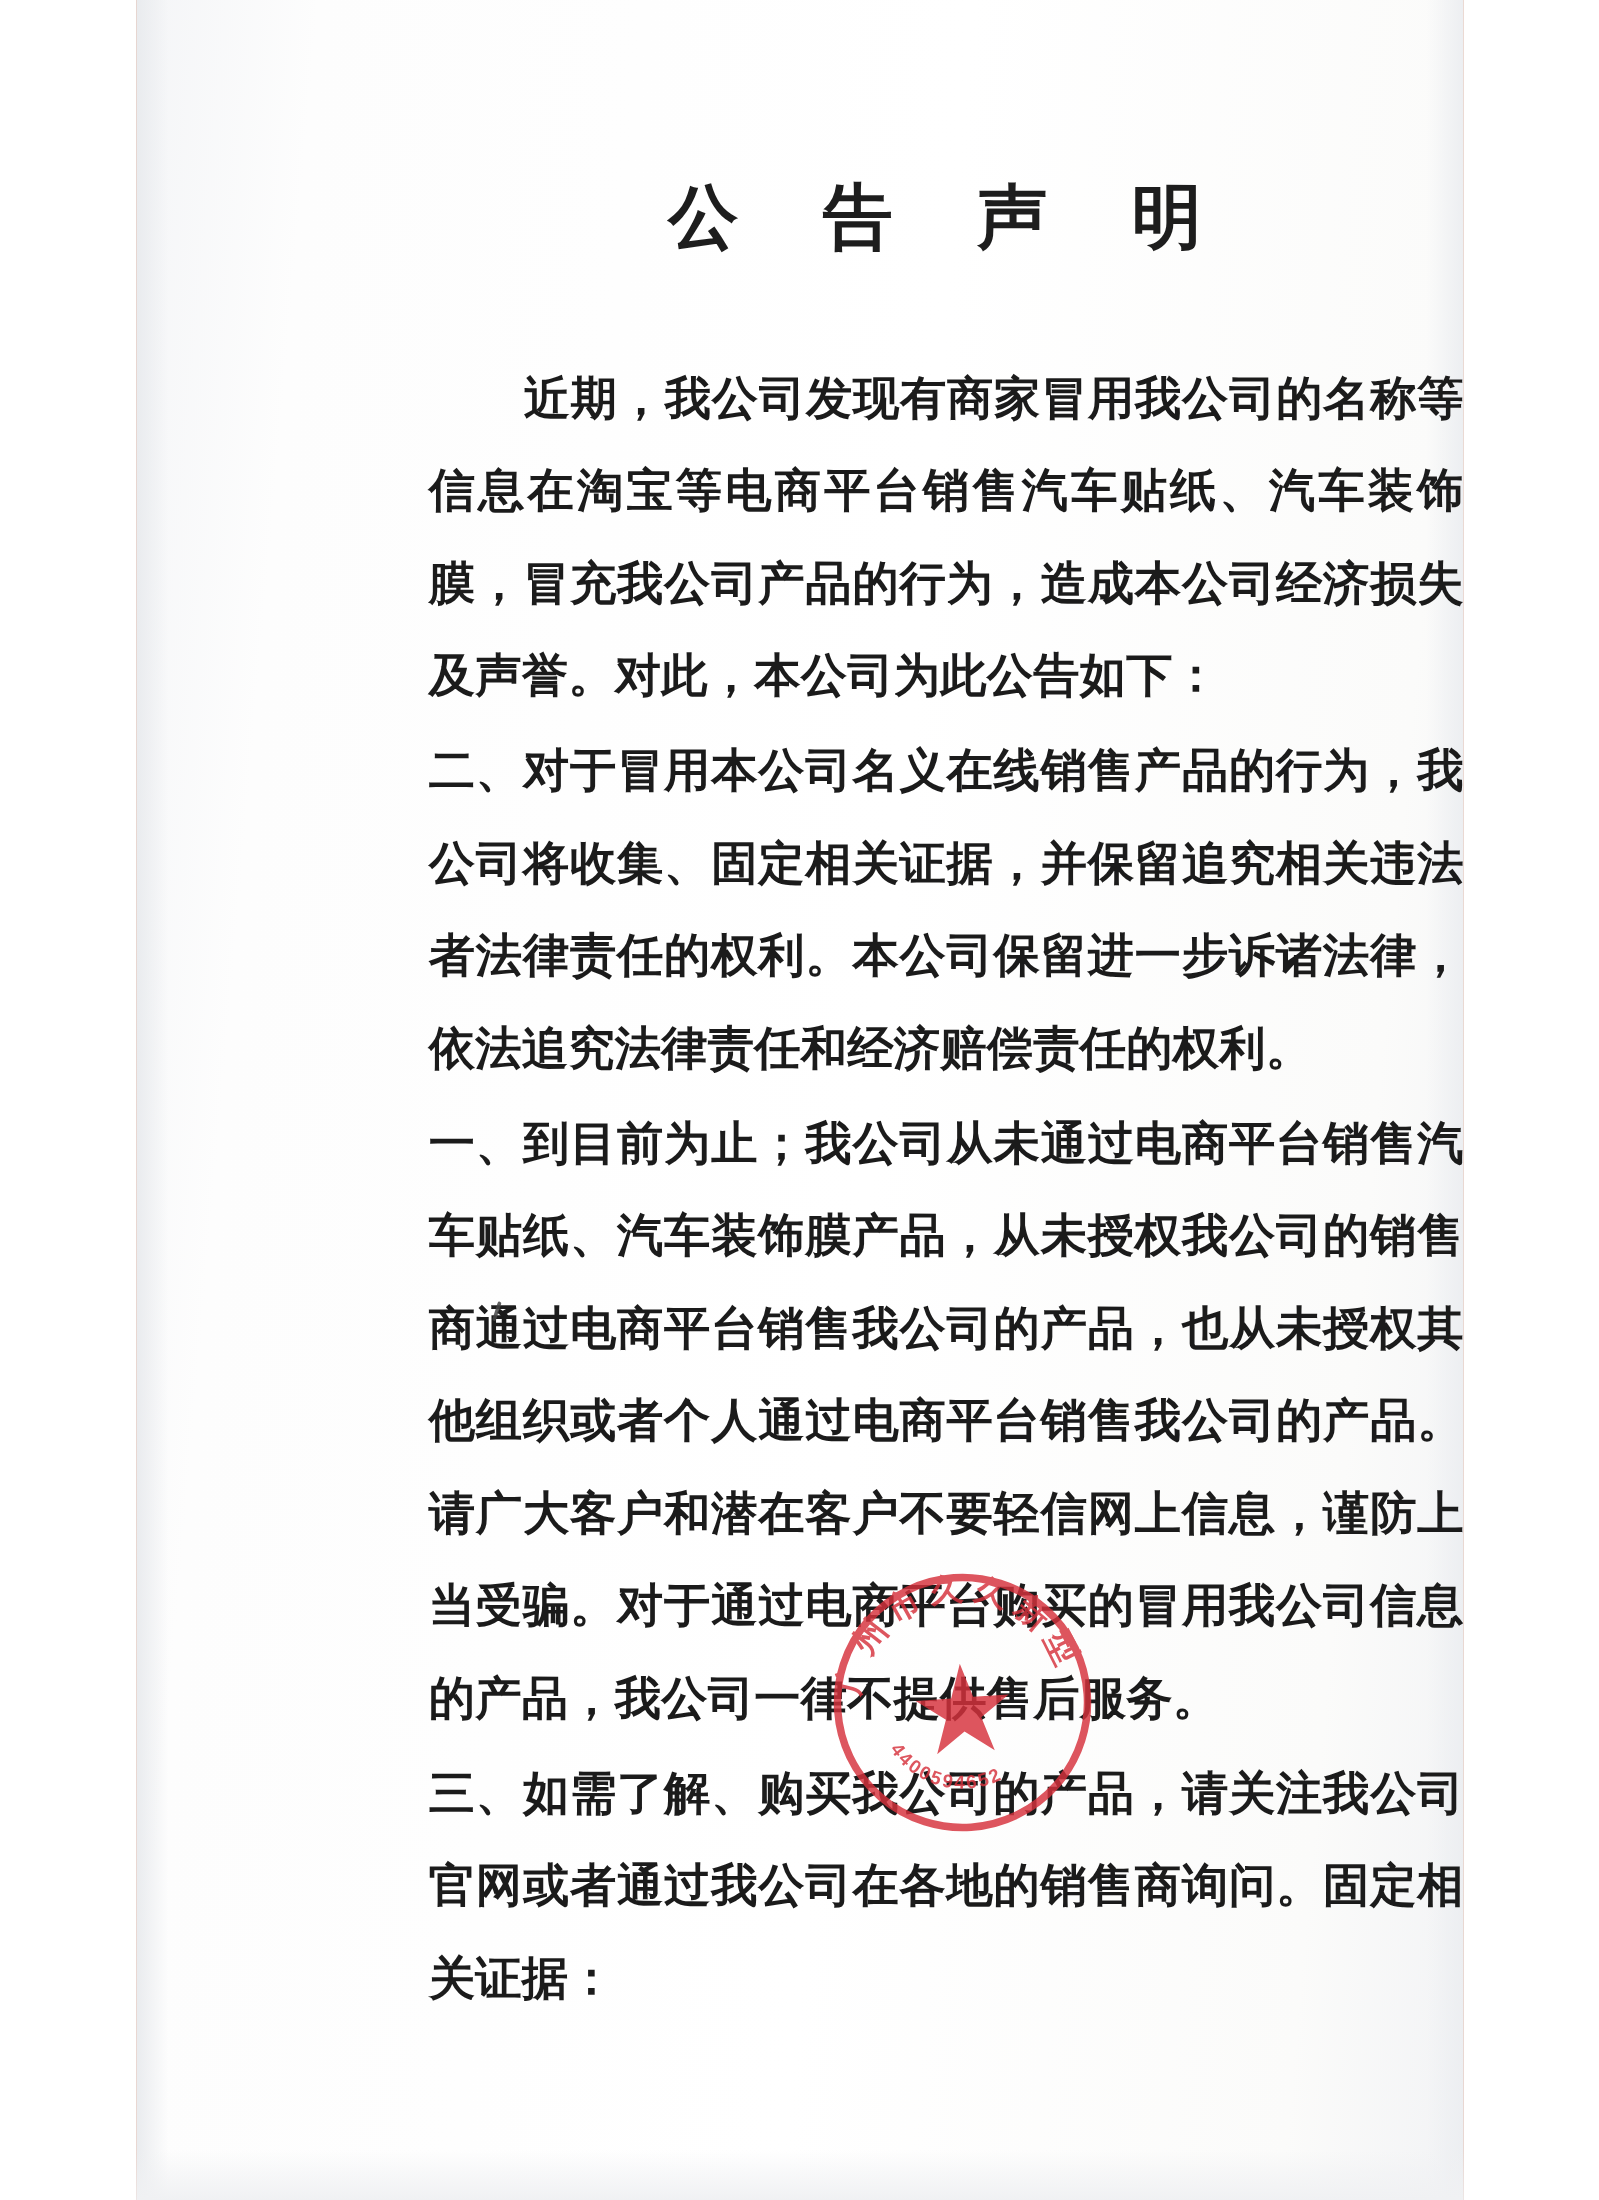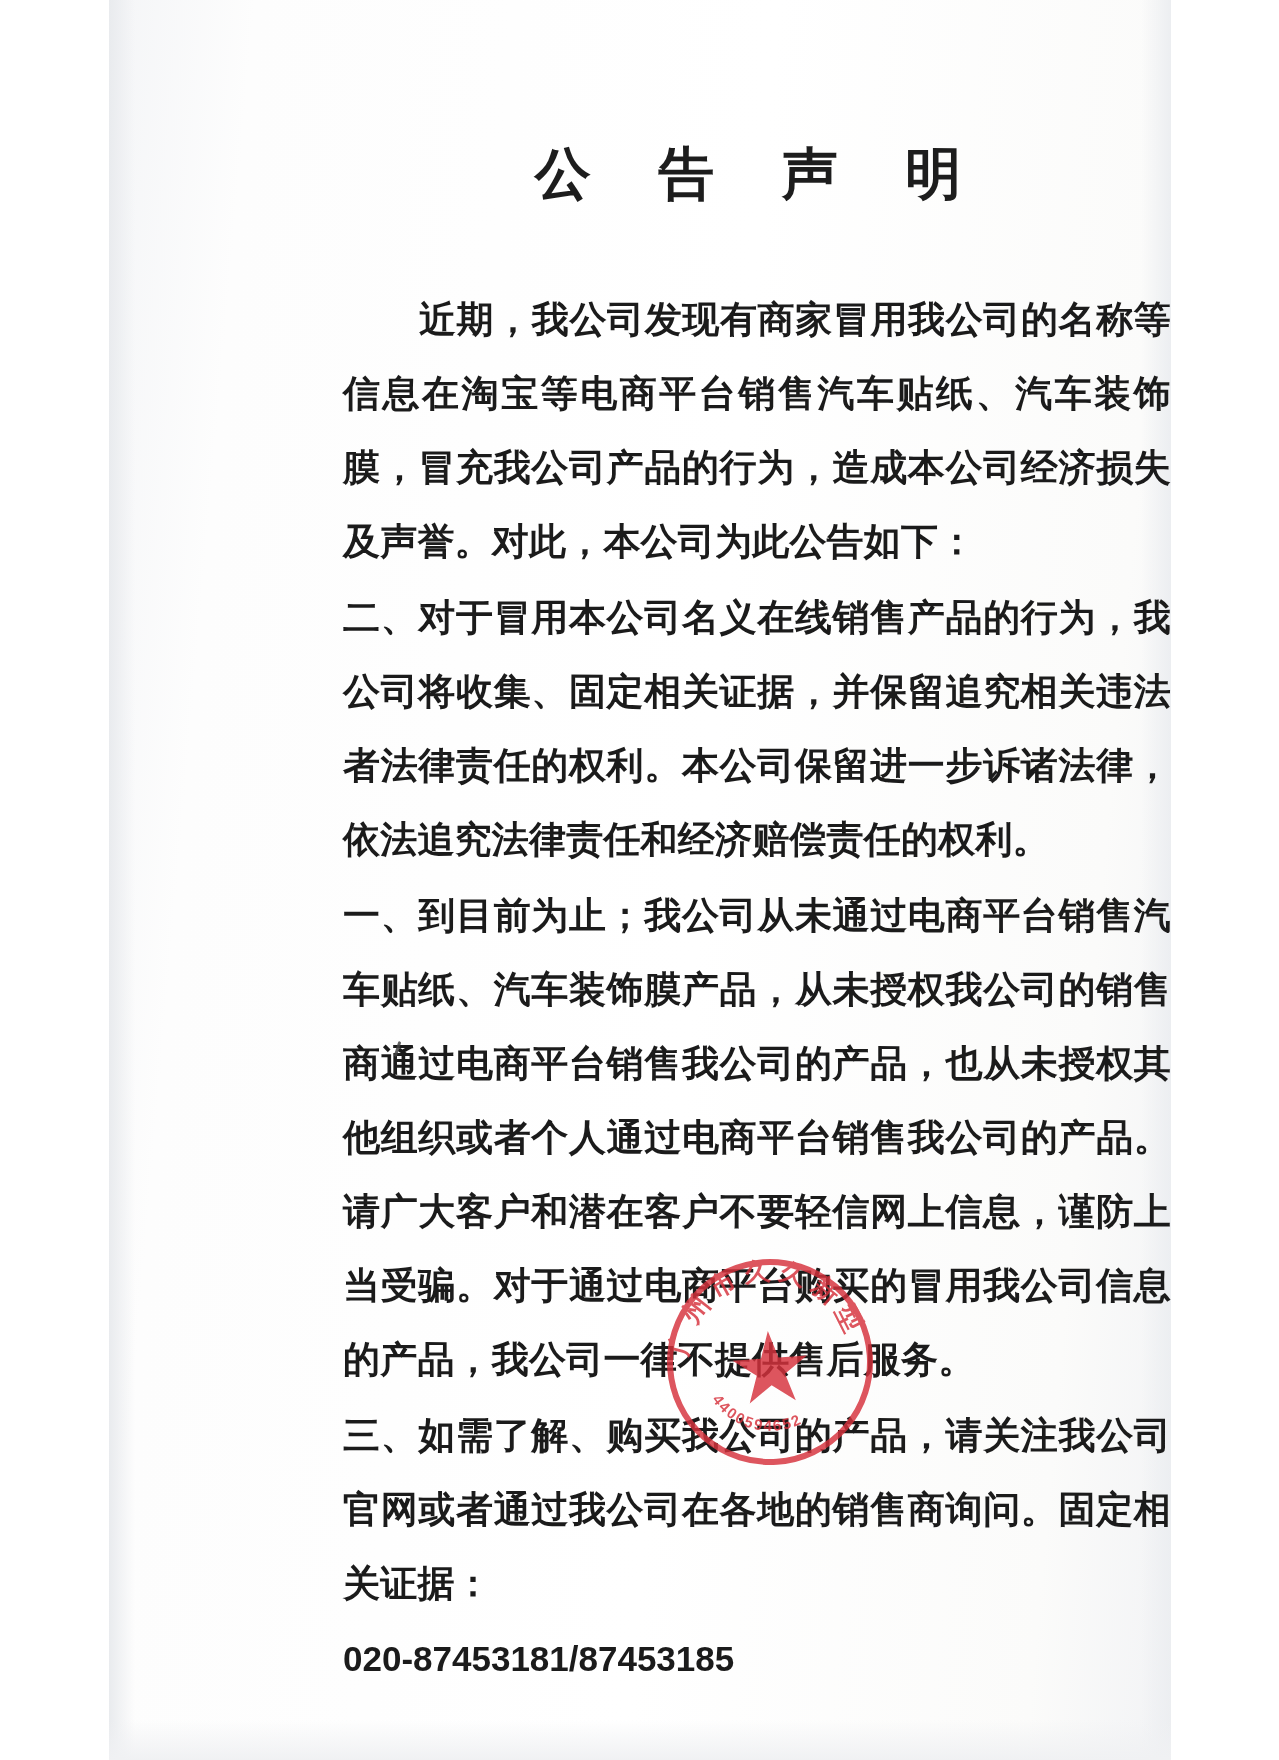--- a/index.html
+++ b/index.html
@@ -147,21 +147,20 @@
     <div class="body-block">
 
       <p class="para indent">近期，我公司发现有商家冒用我公司的名称等信息在淘宝等电商平台销售汽车贴纸、汽车装饰膜，冒充我公司产品的行为，造成本公司经济损失及声誉。对此，本公司为此公告如下：</p>
 
       <p class="para">二、对于冒用本公司名义在线销售产品的行为，我公司将收集、固定相关证据，并保留追究相关违法者法律责任的权利。本公司保留进一步诉诸法律，依法追究法律责任和经济赔偿责任的权利。</p>
 
       <p class="para">一、到目前为止；我公司从未通过电商平台销售汽车贴纸、汽车装饰膜产品，从未授权我公司的销售商通过电商平台销售我公司的产品，也从未授权其他组织或者个人通过电商平台销售我公司的产品。请广大客户和潜在客户不要轻信网上信息，谨防上当受骗。对于通过电商平台购买的冒用我公司信息的产品，我公司一律不提供售后服务。</p>
 
       <p class="para">三、如需了解、购买我公司的产品，请关注我公司官网或者通过我公司在各地的销售商询问。固定相关证据：</p>
 
-      <p class="phone-line">020-87453181/87453185</p>
 
 
     </div>
   </div>
 
   <div class="stray-mark"></div>
 
   <div class="seal">
     <svg width="218" height="218" viewBox="0 0 218 218" xmlns="http://www.w3.org/2000/svg">
       <defs>

